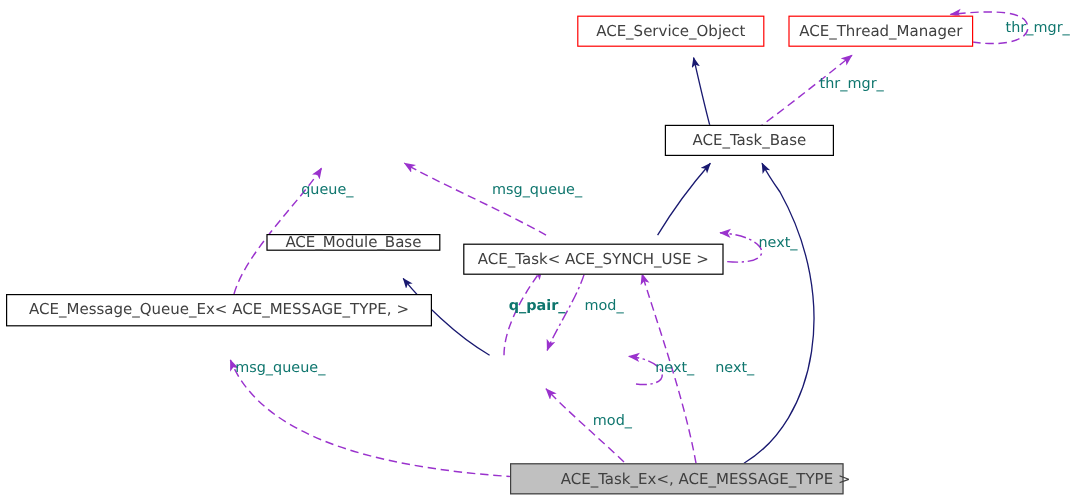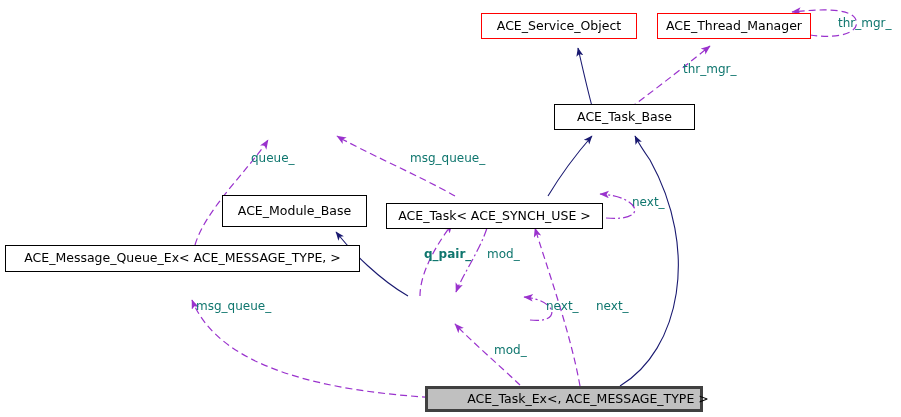--- a/index.html
+++ b/index.html
@@ -9,32 +9,32 @@
     background:#ffffff;
     font-family:"DejaVu Sans","Liberation Sans",sans-serif;
     overflow:hidden;
   }
   #edges{position:absolute;left:0;top:0;width:901px;height:417px;}
   .node{
     position:absolute;
     box-sizing:border-box;
     background:#ffffff;
     border:1px solid #000000;
-    color:#000000;
+    color:#404040;
     font-size:12.5px;
     line-height:1;
     white-space:nowrap;
     display:flex;
     align-items:center;
     justify-content:center;
     letter-spacing:0px;
     z-index:5;
   }
   .node.red{border:1px solid #ff0000;}
-  .node.focus{background:#c0c0c0;border:3px solid #404040;padding-left:48px;}
+  .node.focus{background:#c0c0c0;border:1px solid #404040;padding-left:48px;}
   .node .lbl{display:block;padding:0 6px;}
   .edge-label{
     position:absolute;
     font-size:12px;
     color:#0f766e;
     background:transparent;
     white-space:nowrap;
     line-height:1;
     z-index:6;
   }
@@ -92,21 +92,21 @@
 
   <div class="node red" style="left:657px;top:13px;width:154px;height:26px;align-items:center;">
     <span class="lbl">ACE_Thread_Manager</span>
   </div>
 
 
   <div class="node" style="left:554px;top:104px;width:141px;height:26px;">
     <span class="lbl">ACE_Task_Base</span>
   </div>
 
-  <div class="node" style="left:222px;top:195px;width:145px;height:32px;">
+  <div class="node" style="left:222px;top:195px;width:145px;height:14px;">
     <span class="lbl">ACE_Module_Base</span>
   </div>
 
   <div class="node" style="left:386px;top:203px;width:217px;height:26px;">
     <span class="lbl">ACE_Task&lt; ACE_SYNCH_USE &gt;</span>
   </div>
 
   <div class="node" style="left:5px;top:245px;width:355px;height:27px;">
     <span class="lbl">ACE_Message_Queue_Ex&lt; ACE_MESSAGE_TYPE, &gt;</span>
   </div>

